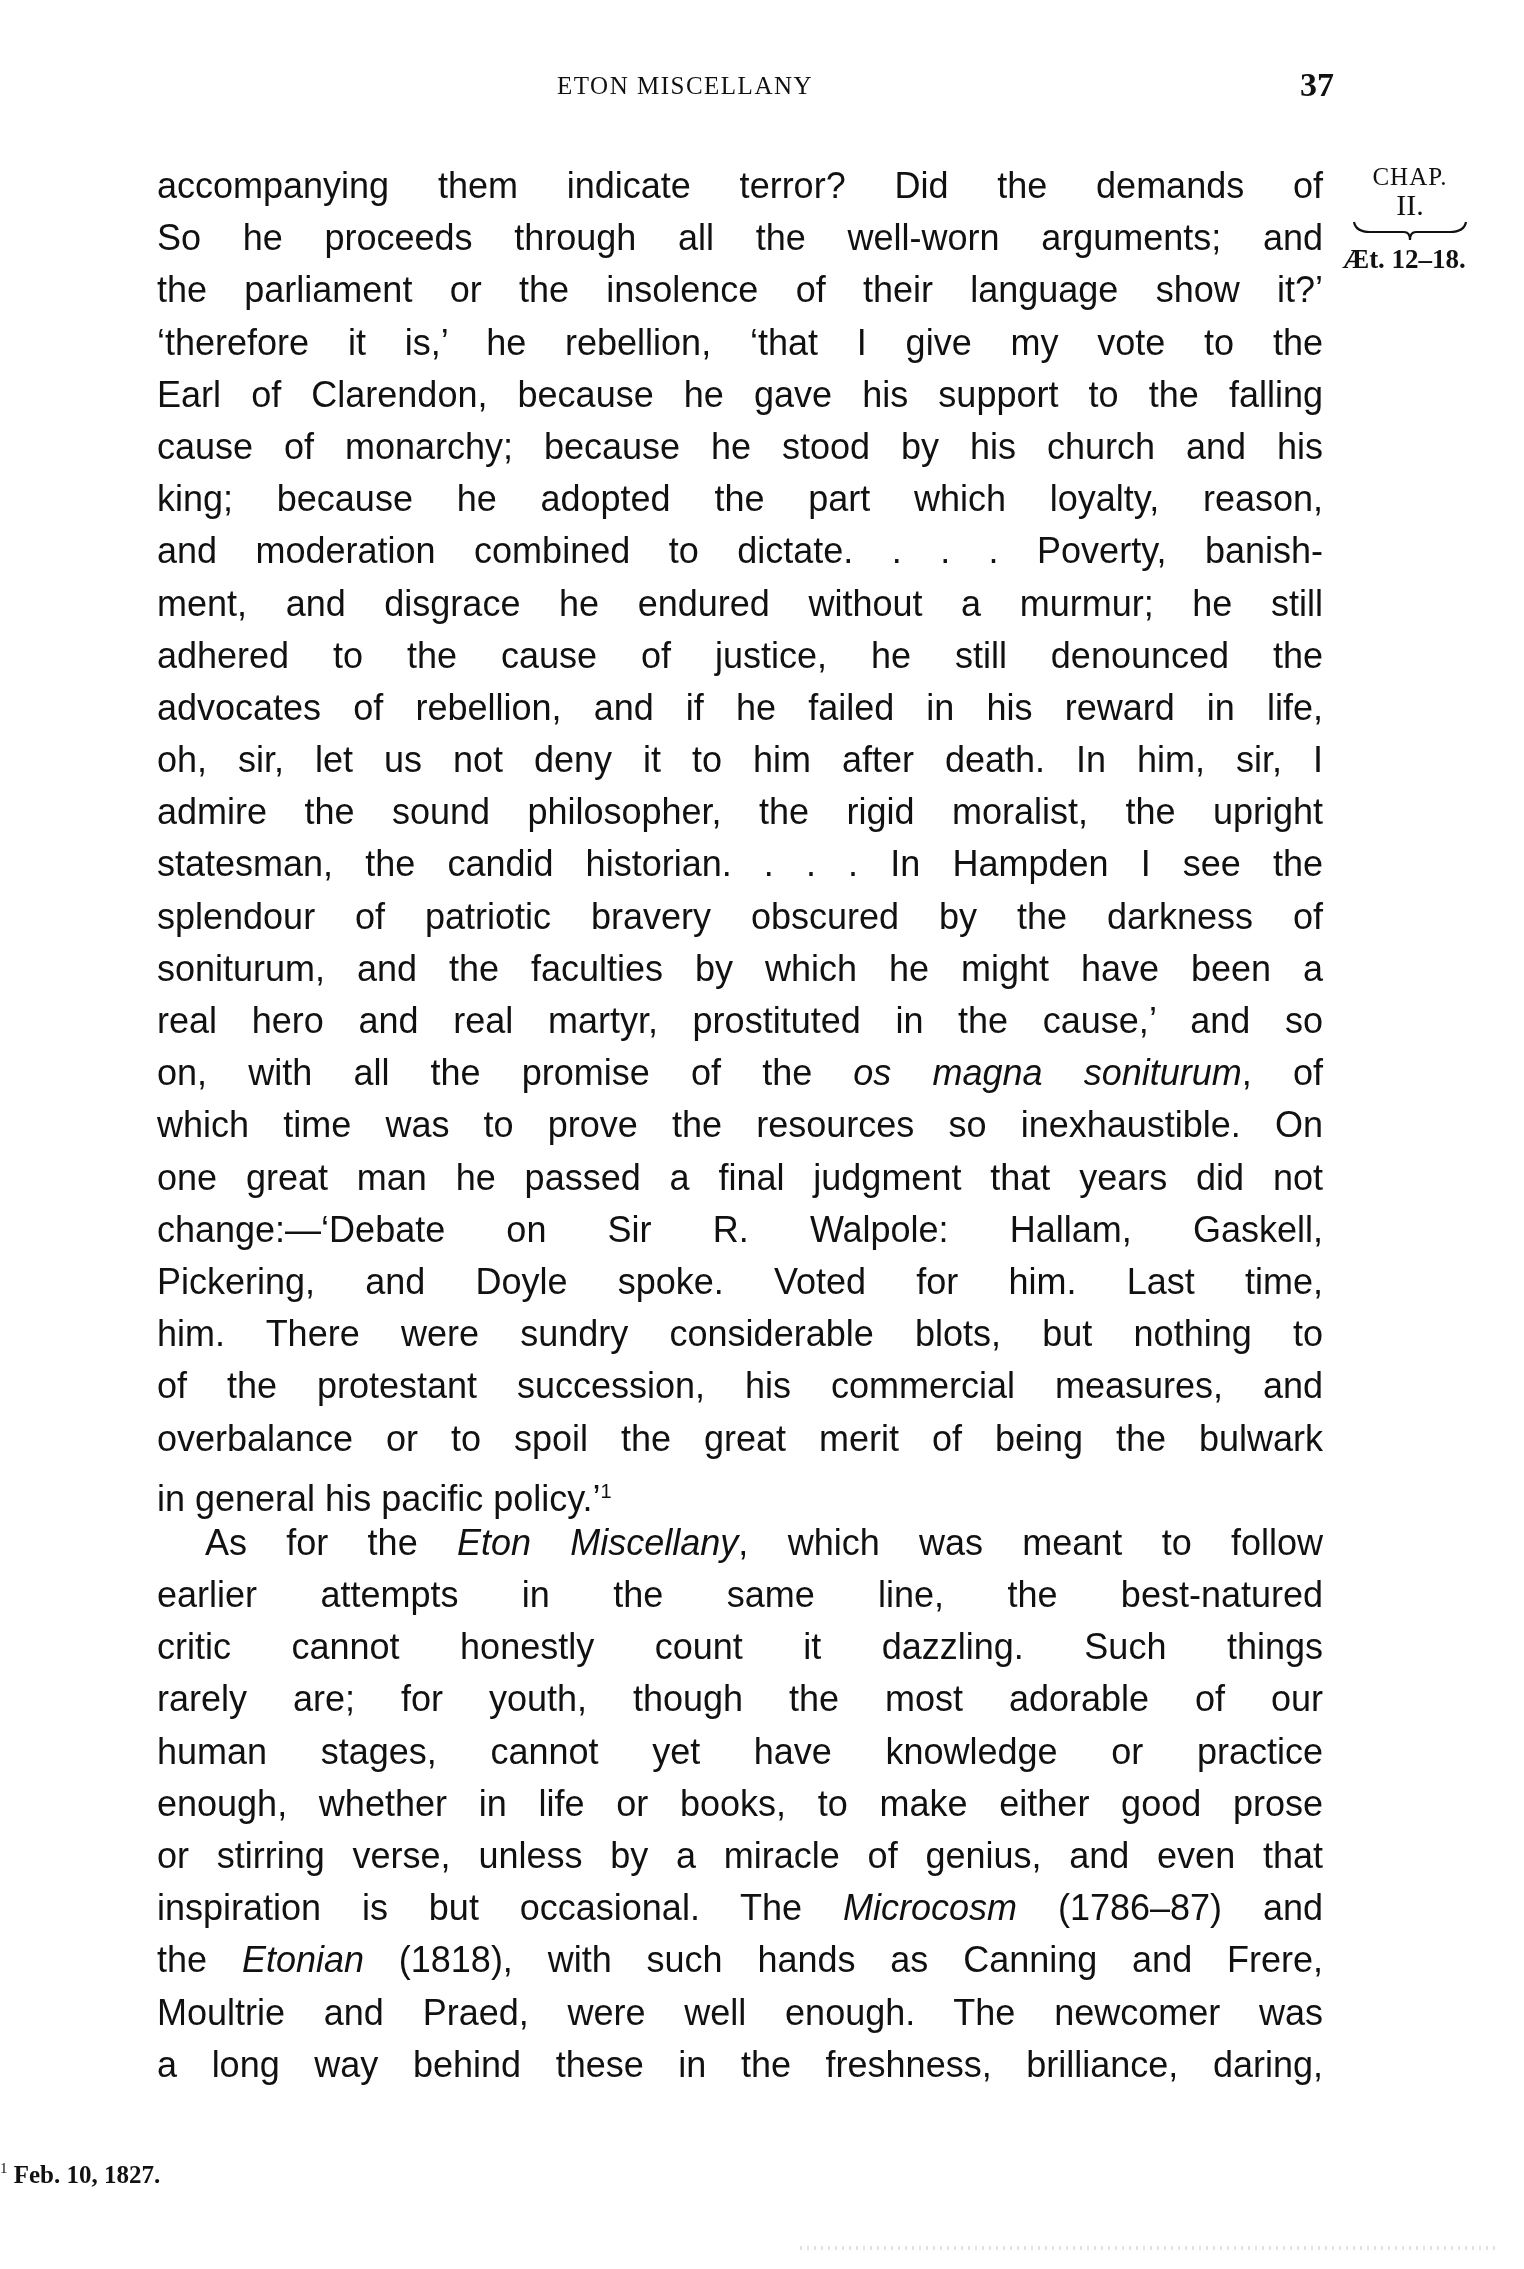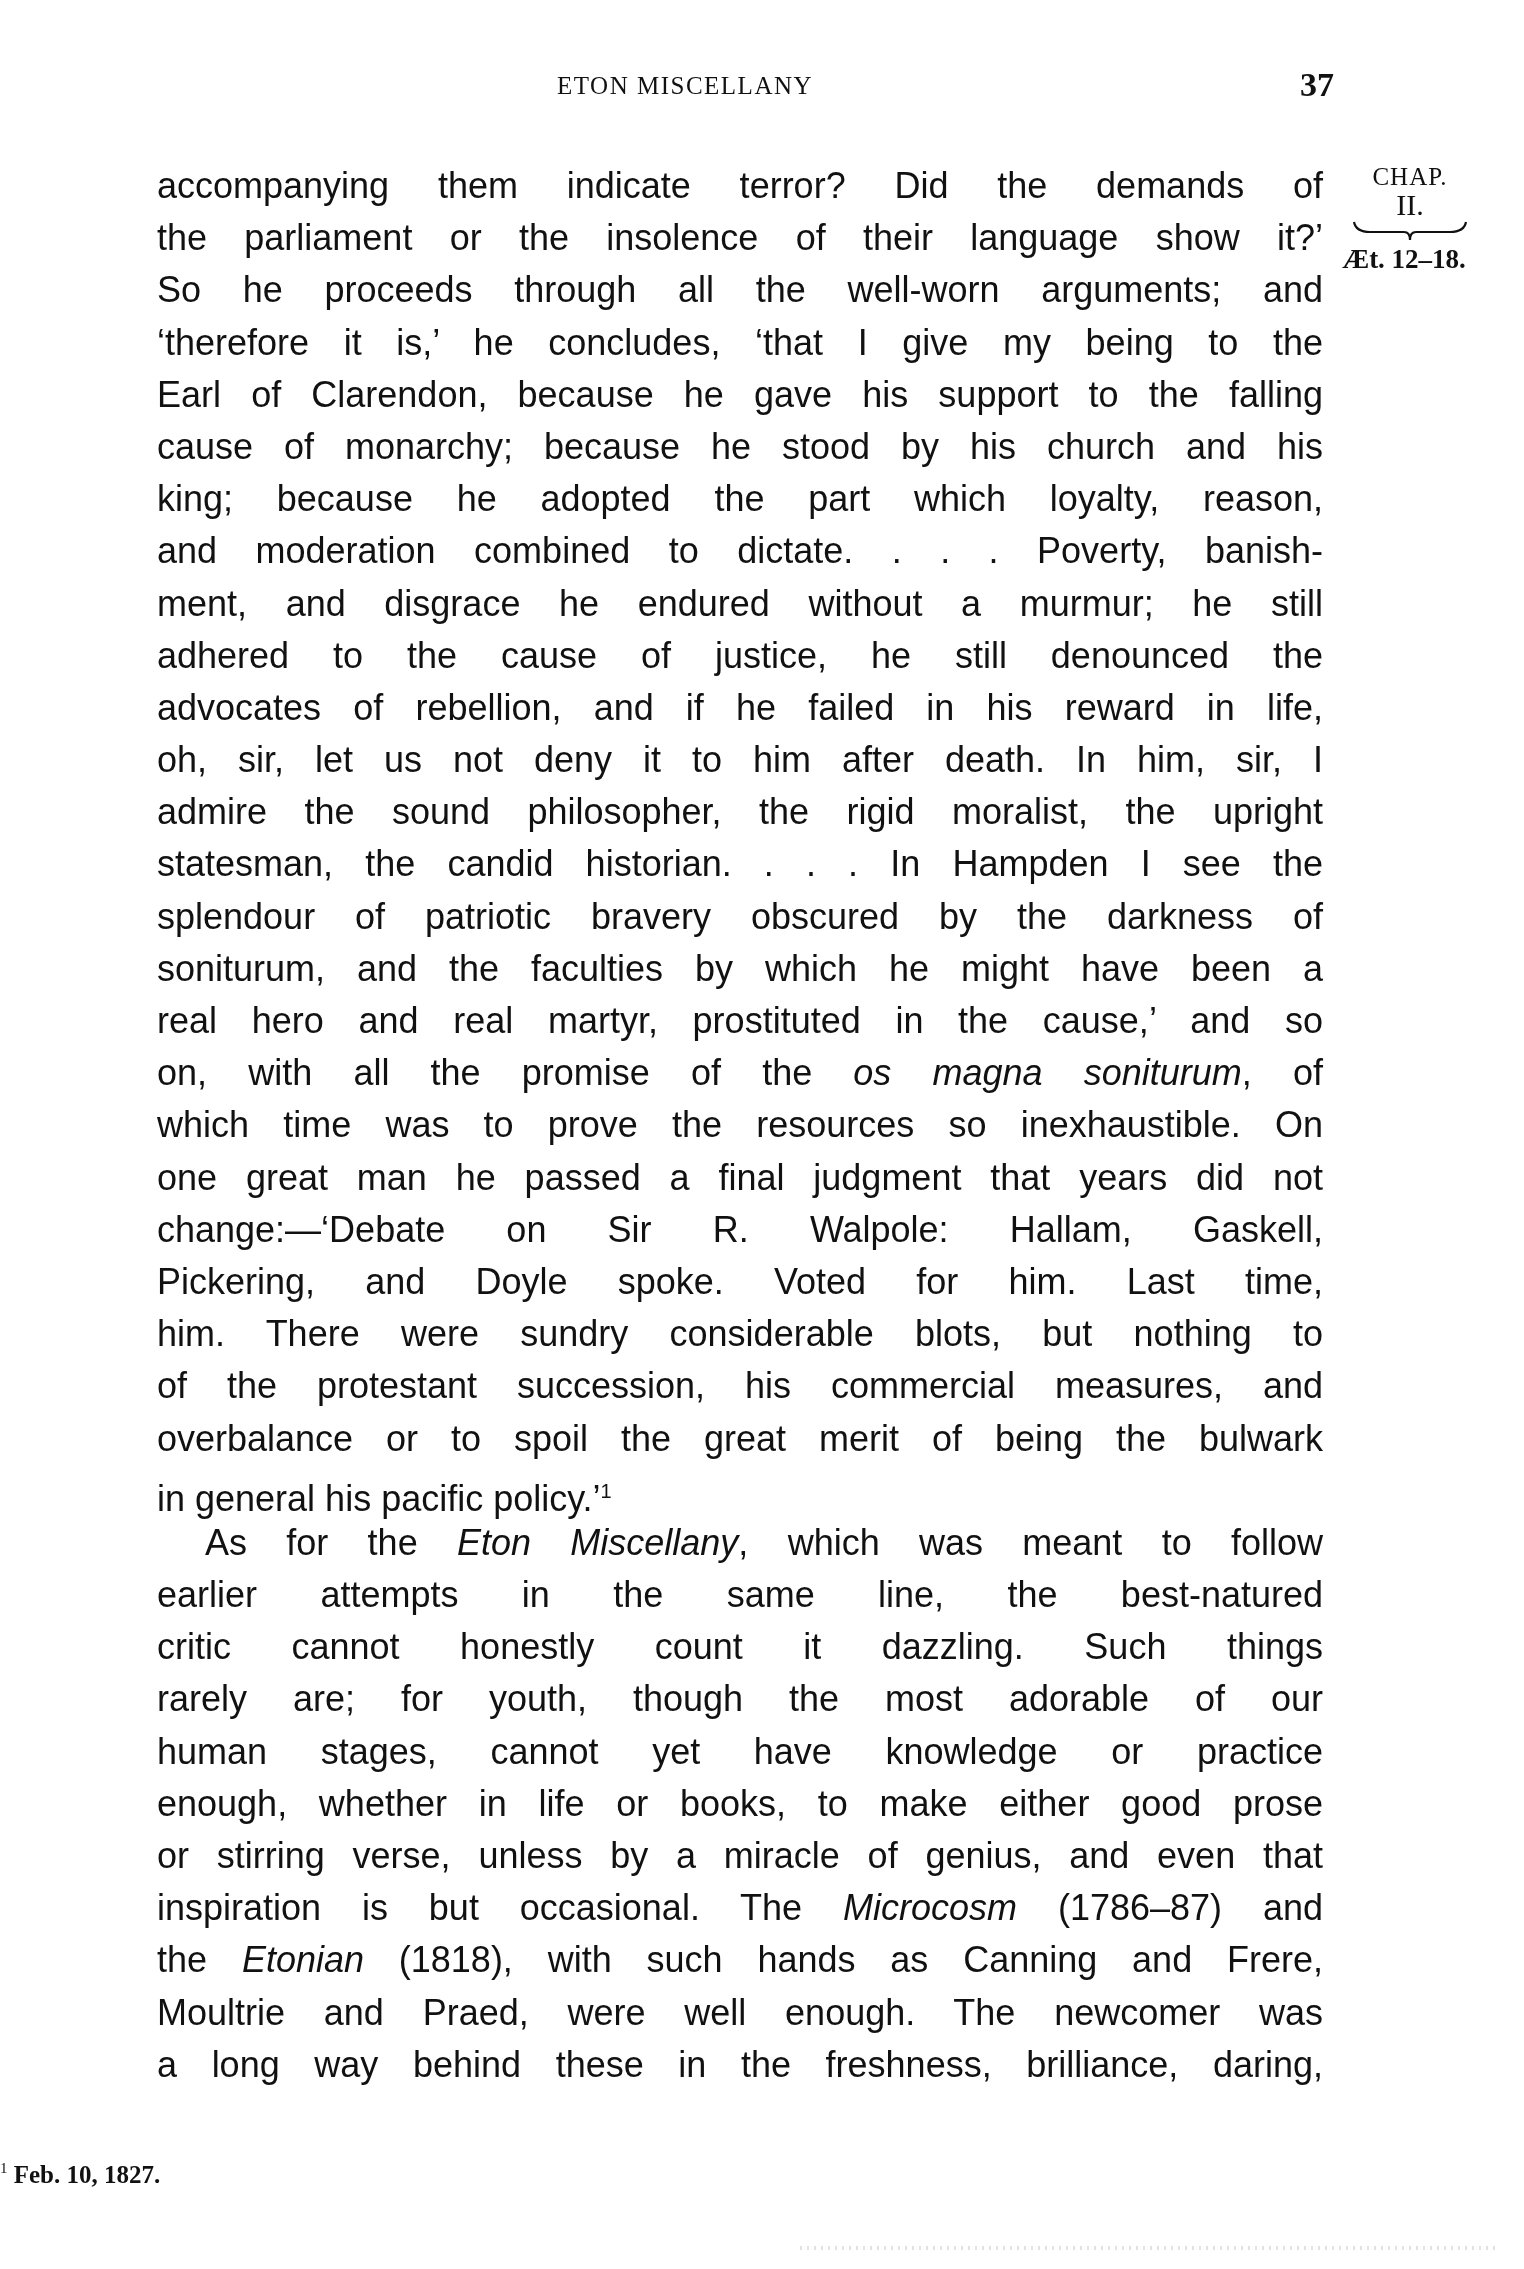--- a/index.html
+++ b/index.html
@@ -38,23 +38,23 @@
   <div class="chap">CHAP.</div>
   <div class="num">II.</div>
   <svg class="brace" width="120" height="22" viewBox="0 0 120 22">
     <path d="M4 2 Q6 12 20 12 L54 12 Q60 12 60 20 Q60 12 66 12 L100 12 Q114 12 116 2" fill="none" stroke="#111" stroke-width="2.2"></path>
   </svg>
   <div class="aet">Æt. 12–18.</div>
 </div>
 
 <div class="body-text" id="body-text">
     <div class="line">accompanying them indicate terror? Did the demands of</div>
+    <div class="line">So he proceeds through all the well-worn arguments; and</div>
     <div class="line">the parliament or the insolence of their language show it?’</div>
-    <div class="line">So he proceeds through all the well-worn arguments; and</div>
-    <div class="line">‘therefore it is,’ he concludes, ‘that I give my being to the</div>
+    <div class="line">‘therefore it is,’ he rebellion, ‘that I give my vote to the</div>
     <div class="line">Earl of Clarendon, because he gave his support to the falling</div>
     <div class="line">cause of monarchy; because he stood by his church and his</div>
     <div class="line">king; because he adopted the part which loyalty, reason,</div>
     <div class="line">and moderation combined to dictate. . . . Poverty, banish-</div>
     <div class="line">ment, and disgrace he endured without a murmur; he still</div>
     <div class="line">adhered to the cause of justice, he still denounced the</div>
     <div class="line">advocates of rebellion, and if he failed in his reward in life,</div>
     <div class="line">oh, sir, let us not deny it to him after death. In him, sir, I</div>
     <div class="line">admire the sound philosopher, the rigid moralist, the upright</div>
     <div class="line">statesman, the candid historian. . . . In Hampden I see the</div>

